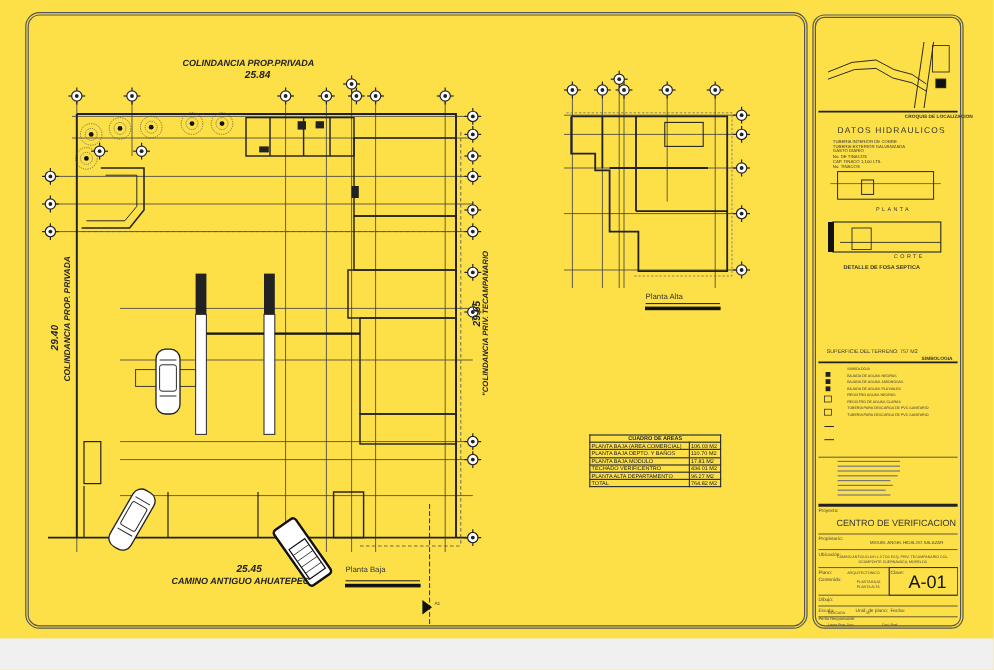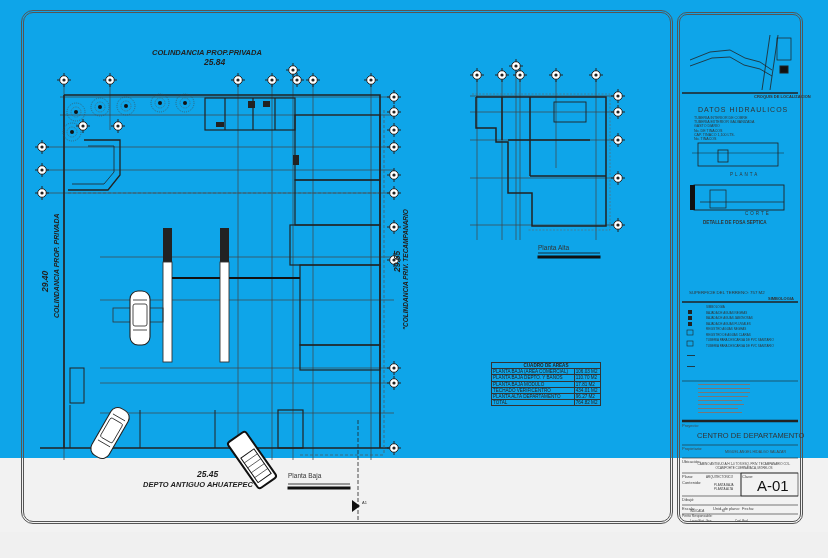--- a/index.html
+++ b/index.html
@@ -1,17 +1,17 @@
 <!DOCTYPE html>
 <html><head>
 <meta charset="utf-8">
 <style>
   html,body{margin:0;padding:0;background:#f2f2f2;}
   body{width:828px;height:558px;position:relative;overflow:hidden;font-family:"Liberation Sans",sans-serif;}
-  .sheet{position:absolute;left:0;top:0;width:828px;height:458px;background:#0ea5e9;}
+  .sheet{position:absolute;left:0;top:0;width:828px;height:558px;background:#fde047;}
   .frame-main{position:absolute;left:21px;top:10px;width:652px;height:514px;border:3px double #555;border-radius:12px;box-sizing:border-box;}
   .frame-side{position:absolute;left:677px;top:12px;width:126px;height:512px;border:3px double #555;border-radius:10px;box-sizing:border-box;}
   .bottom-strip{position:absolute;left:0;top:532px;width:828px;height:26px;background:#f0f0f0;}
   svg{position:absolute;left:0;top:0;}
   .lbl{position:absolute;font-style:italic;font-weight:bold;color:#222;white-space:nowrap;}
   .small{position:absolute;color:#333;white-space:nowrap;}
   .vert{transform-origin:left top;transform:rotate(-90deg);}
   table.areas{position:absolute;left:491px;top:362px;width:110px;border-collapse:collapse;font-size:4.6px;}
   table.areas td{border:0.7px solid #333;padding:0 1px;height:5.2px;line-height:5px;white-space:nowrap;color:#222;}
   table.areas td.h{text-align:center;font-weight:bold;}
@@ -256,21 +256,21 @@
       <rect x="698" y="400" width="44" height="1"></rect>
       <rect x="698" y="404" width="46" height="1"></rect>
       <rect x="698" y="408" width="40" height="1"></rect>
       <rect x="698" y="412" width="44" height="1"></rect>
     </g>
   </svg>
 
   <div class="lbl" style="left:152px;top:48px;font-size:7.5px;">COLINDANCIA PROP.PRIVADA</div>
   <div class="lbl" style="left:204px;top:57px;font-size:8.5px;font-style:italic;">25.84</div>
   <div class="lbl" style="left:197px;top:469px;font-size:8.5px;">25.45</div>
-  <div class="lbl" style="left:143px;top:480px;font-size:7.5px;">DEPTO ANTIGUO AHUATEPEC</div>
+  <div class="lbl" style="left:143px;top:480px;font-size:7.5px;">CAMINO ANTIGUO AHUATEPEC</div>
   <div class="lbl vert" style="left:40px;top:292px;font-size:8.5px;">29.40</div>
   <div class="lbl vert" style="left:53px;top:318px;font-size:7px;">COLINDANCIA PROP. PRIVADA</div>
   <div class="lbl vert" style="left:392px;top:272px;font-size:8.5px;">29.65</div>
   <div class="lbl vert" style="left:402px;top:330px;font-size:6.5px;">"COLINDANCIA PRIV. TECAMPANARIO</div>
   <div class="small" style="left:288px;top:472px;font-size:6.5px;">Planta Baja</div>
   <div class="small" style="left:362px;top:500px;font-size:4px;">A1</div>
   <div class="small" style="left:538px;top:244px;font-size:6.5px;">Planta Alta</div>
 
   <table class="areas">
     <tbody>
@@ -324,21 +324,21 @@
     <div>BAJADA DE AGUAS NEGRAS</div>
     <div>BAJADA DE AGUAS JABONOSAS</div>
     <div>BAJADA DE AGUAS PLUVIALES</div>
     <div>REGISTRO AGUAS NEGRAS</div>
     <div>REGISTRO DE AGUAS CLARAS</div>
     <div>TUBERIA PARA DESCARGA DE PVC SANITARIO</div>
     <div>TUBERIA PARA DESCARGA DE PVC SANITARIO</div>
   </div>
 
   <div class="tb-cell" style="left:682px;top:423px;">Proyecto:</div>
-  <div class="small" style="left:697px;top:431px;font-size:7.5px;">CENTRO DE DEPARTAMENTO</div>
+  <div class="small" style="left:697px;top:431px;font-size:7.5px;">CENTRO DE VERIFICACION</div>
   <div class="tb-cell" style="left:682px;top:446px;">Propietario:</div>
   <div class="tb-cell" style="left:725px;top:450px;font-size:3.6px;">MIGUEL ANGEL HIDALGO SALAZAR</div>
   <div class="tb-cell" style="left:682px;top:459px;">Ubicación:</div>
   <div class="tb-cell" style="left:692px;top:463px;font-size:3px;width:104px;white-space:normal;text-align:center;line-height:3.6px;">CAMINO ANTIGUO A/H 1-0 TOS ESQ. PRIV. TECAMPANARIO COL. OCAMPOHTE CUERNAVACA, MORELOS</div>
   <div class="tb-cell" style="left:682px;top:474px;">Plano:</div>
   <div class="tb-cell" style="left:706px;top:475px;font-size:3px;">ARQUITECTONICO</div>
   <div class="tb-cell" style="left:682px;top:480px;">Contenido:</div>
   <div class="tb-cell" style="left:714px;top:483px;font-size:3px;">PLANTA BAJA</div>
   <div class="tb-cell" style="left:714px;top:487px;font-size:3px;">PLANTA ALTA</div>
   <div class="tb-cell" style="left:742px;top:474px;">Clave:</div>

